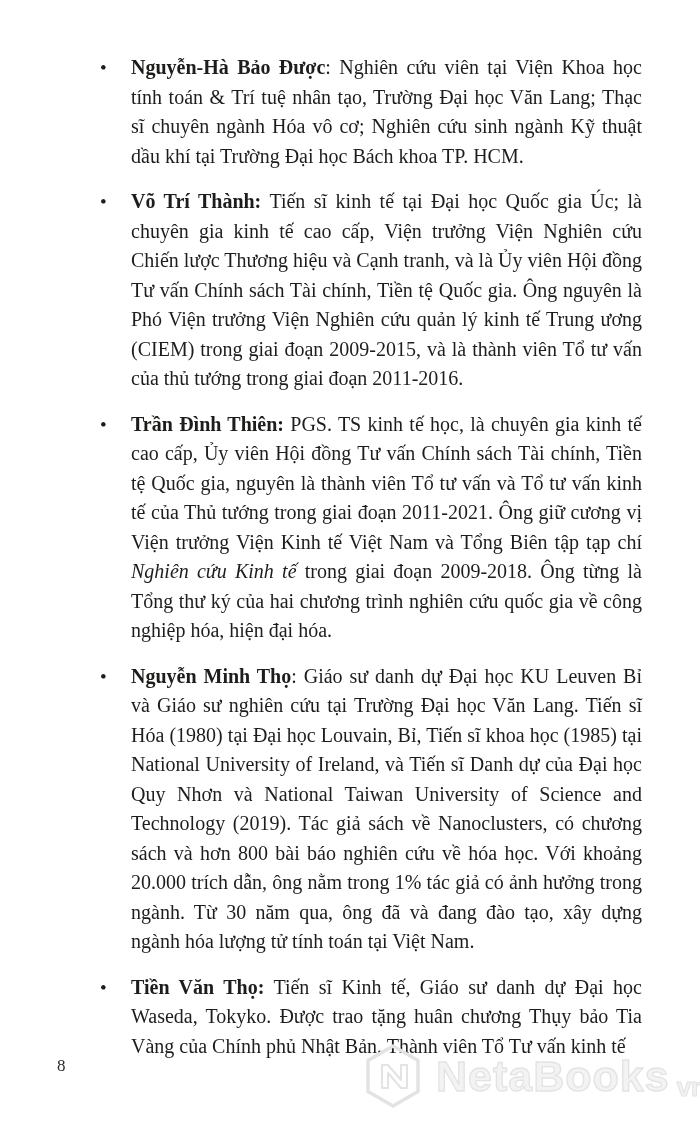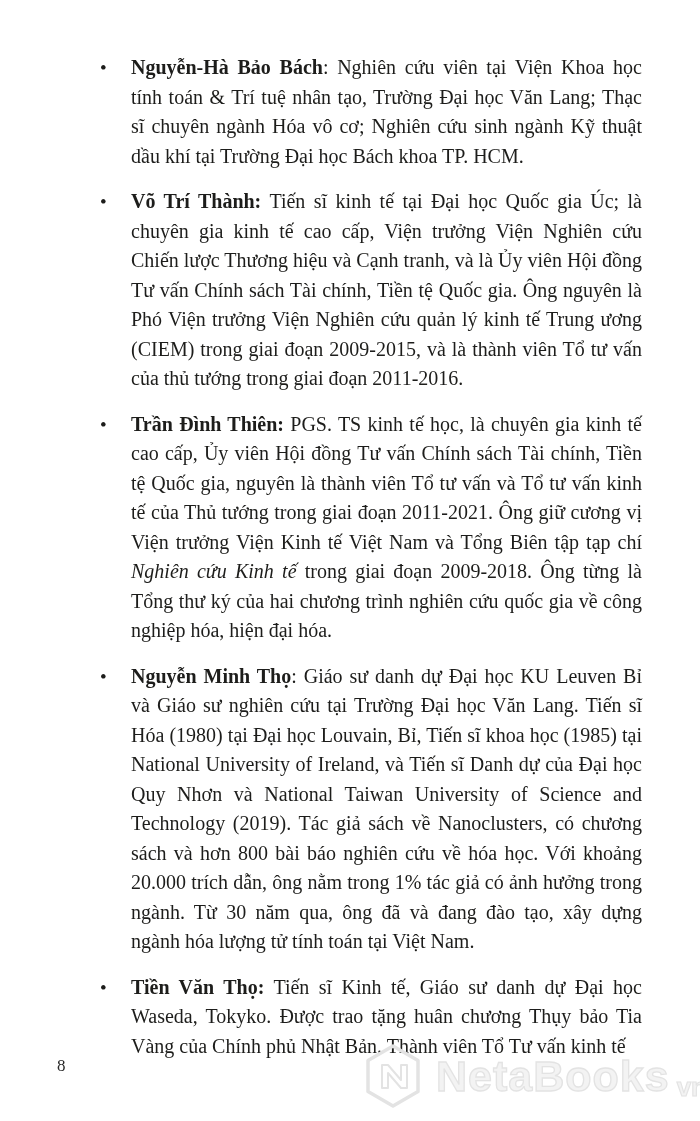--- a/index.html
+++ b/index.html
@@ -76,21 +76,21 @@
     color: #f3f3f3;
     -webkit-text-stroke: 1.1px #e3e3e3;
   }
 </style>
 </head>
 <body>
 
 <div class="page">
 
   <ul class="bullet-list" id="author-list">
-      <li><span class="seg-bold">Nguyễn-Hà Bảo Bách</span><span class="seg-normal">: Nghiên cứu viên tại Viện Khoa học tính toán &amp; Trí tuệ nhân tạo, Trường Đại học Văn Lang; Thạc sĩ chuyên ngành Hóa vô cơ; Nghiên cứu sinh ngành Kỹ thuật dầu khí tại Trường Đại học Bách khoa TP. HCM.</span></li>
+      <li><span class="seg-bold">Nguyễn-Hà Bảo Được</span><span class="seg-normal">: Nghiên cứu viên tại Viện Khoa học tính toán &amp; Trí tuệ nhân tạo, Trường Đại học Văn Lang; Thạc sĩ chuyên ngành Hóa vô cơ; Nghiên cứu sinh ngành Kỹ thuật dầu khí tại Trường Đại học Bách khoa TP. HCM.</span></li>
       <li><span class="seg-bold">Võ Trí Thành:</span><span class="seg-normal"> Tiến sĩ kinh tế tại Đại học Quốc gia Úc; là chuyên gia kinh tế cao cấp, Viện trưởng Viện Nghiên cứu Chiến lược Thương hiệu và Cạnh tranh, và là Ủy viên Hội đồng Tư vấn Chính sách Tài chính, Tiền tệ Quốc gia. Ông nguyên là Phó Viện trưởng Viện Nghiên cứu quản lý kinh tế Trung ương (CIEM) trong giai đoạn 2009-2015, và là thành viên Tổ tư vấn của thủ tướng trong giai đoạn 2011-2016.</span></li>
       <li><span class="seg-bold">Trần Đình Thiên:</span><span class="seg-normal"> PGS. TS kinh tế học, là chuyên gia kinh tế cao cấp, Ủy viên Hội đồng Tư vấn Chính sách Tài chính, Tiền tệ Quốc gia, nguyên là thành viên Tổ tư vấn và Tổ tư vấn kinh tế của Thủ tướng trong giai đoạn 2011-2021. Ông giữ cương vị Viện trưởng Viện Kinh tế Việt Nam và Tổng Biên tập tạp chí </span><span class="seg-italic">Nghiên cứu Kinh tế</span><span class="seg-normal"> trong giai đoạn 2009-2018. Ông từng là Tổng thư ký của hai chương trình nghiên cứu quốc gia về công nghiệp hóa, hiện đại hóa.</span></li>
       <li><span class="seg-bold">Nguyễn Minh Thọ</span><span class="seg-normal">: Giáo sư danh dự Đại học KU Leuven Bỉ và Giáo sư nghiên cứu tại Trường Đại học Văn Lang. Tiến sĩ Hóa (1980) tại Đại học Louvain, Bỉ, Tiến sĩ khoa học (1985) tại National University of Ireland, và Tiến sĩ Danh dự của Đại học Quy Nhơn và National Taiwan University of Science and Technology (2019). Tác giả sách về Nanoclusters, có chương sách và hơn 800 bài báo nghiên cứu về hóa học. Với khoảng 20.000 trích dẫn, ông nằm trong 1% tác giả có ảnh hưởng trong ngành. Từ 30 năm qua, ông đã và đang đào tạo, xây dựng ngành hóa lượng tử tính toán tại Việt Nam.</span></li>
       <li><span class="seg-bold">Tiền Văn Thọ:</span><span class="seg-normal"> Tiến sĩ Kinh tế, Giáo sư danh dự Đại học Waseda, Tokyko. Được trao tặng huân chương Thụy bảo Tia Vàng của Chính phủ Nhật Bản. Thành viên Tổ Tư vấn kinh tế</span></li>
     </ul>
 
   <span class="page-number">8</span>
 
   <div class="watermark">
     <svg width="58" height="64" viewBox="0 0 58 64">

